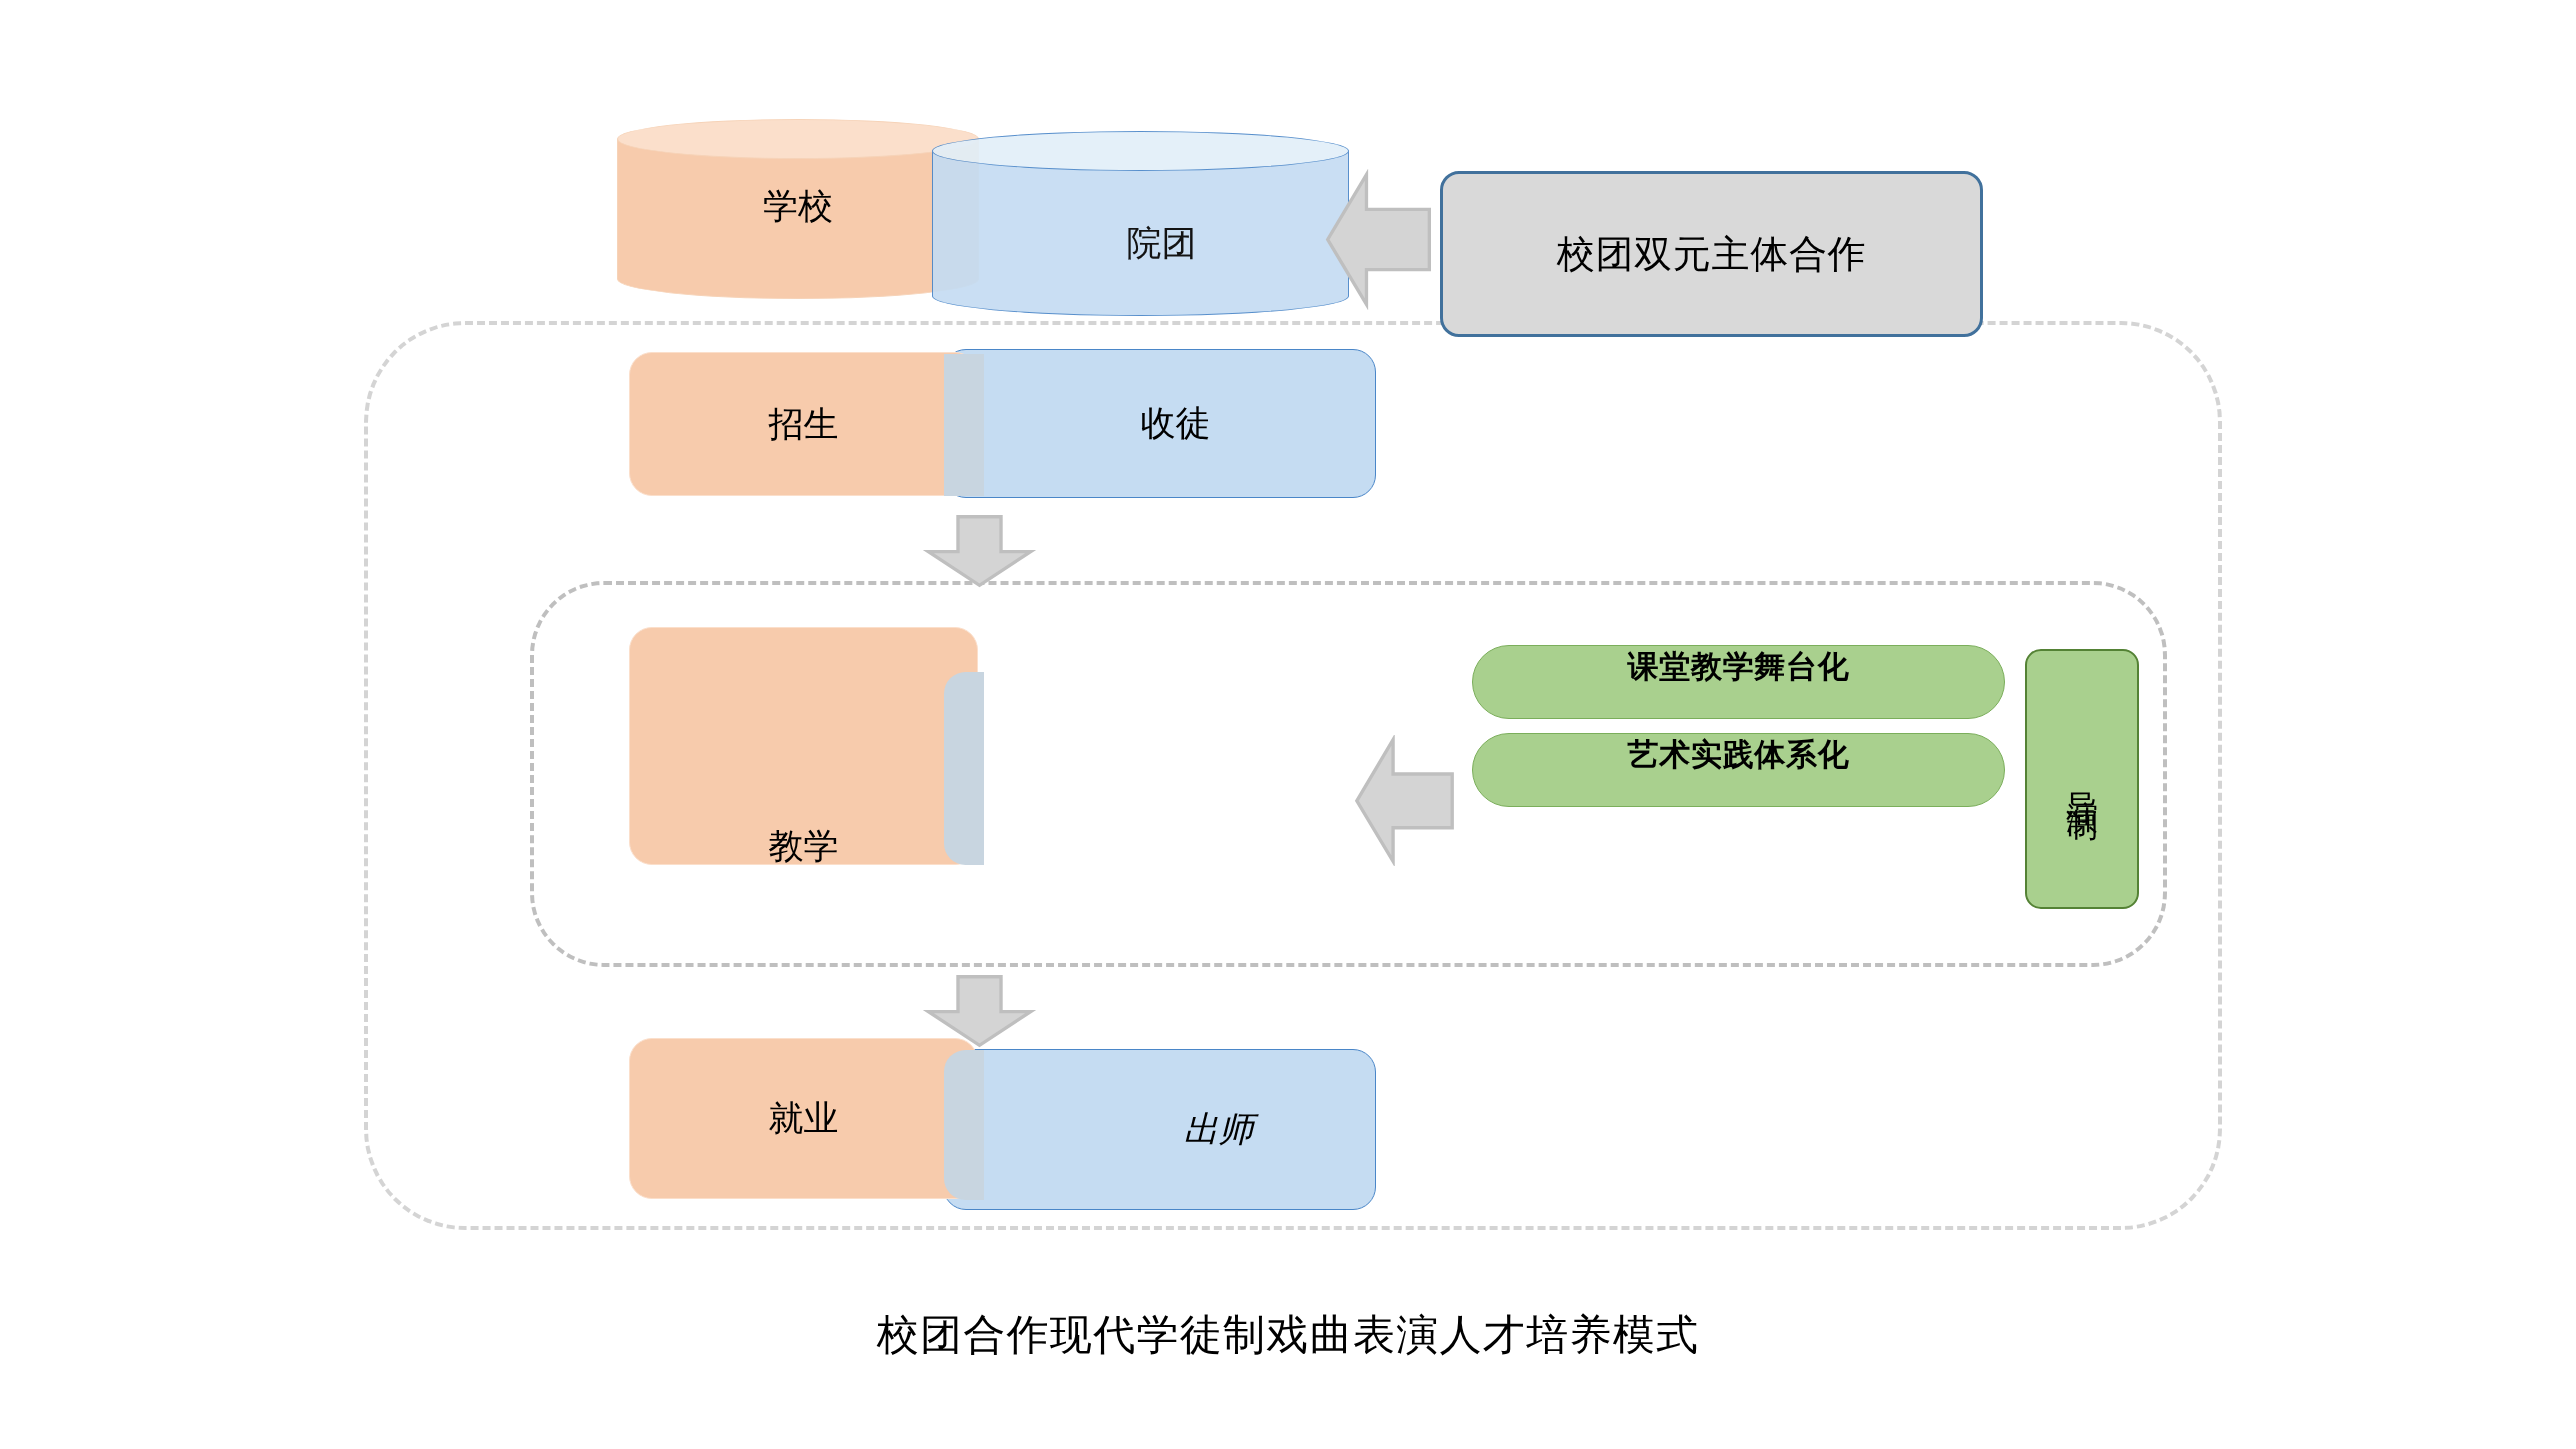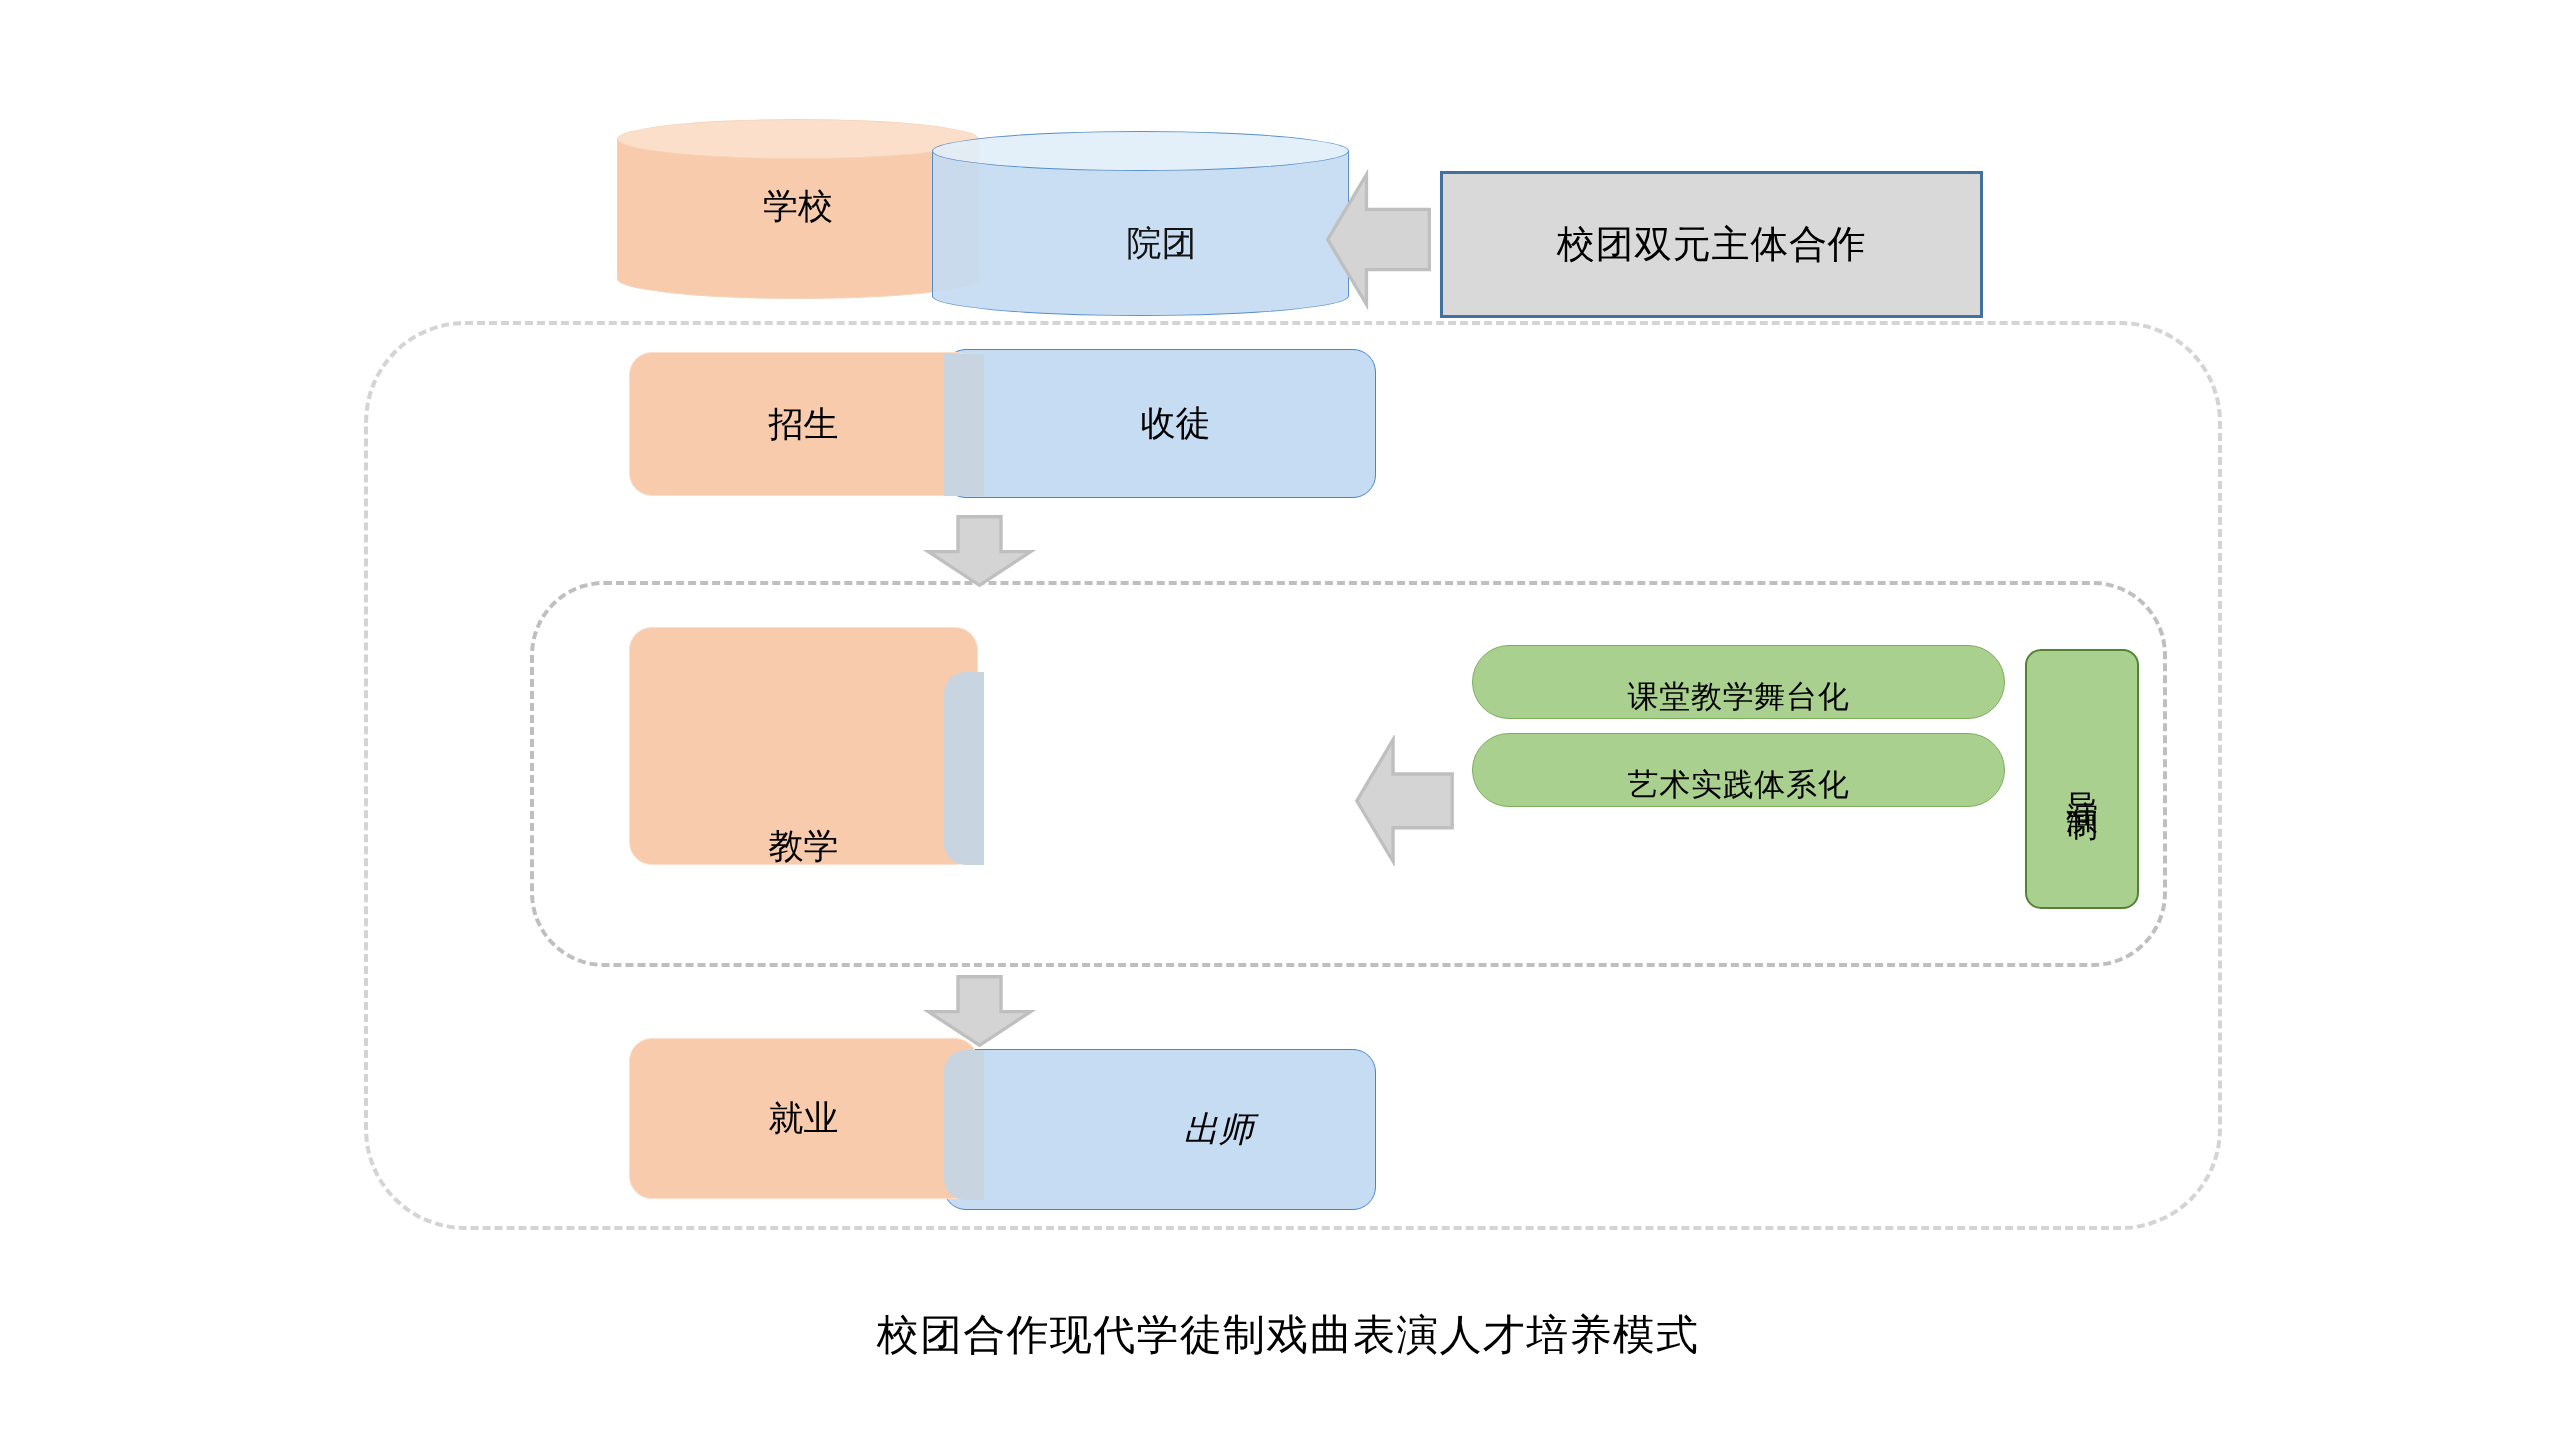--- a/index.html
+++ b/index.html
@@ -55,21 +55,21 @@
     position:absolute;box-sizing:border-box;
     background:#D9D9D9;border:3.4px solid #41719C;
     display:flex;align-items:center;justify-content:center;
   }
   .callout .txt{font-size:38px;color:#000;letter-spacing:0.7px;}
 
   
   .pill{
     position:absolute;box-sizing:border-box;
     background:#A9D08E;border:1.3px solid #7BAE5B;border-radius:40px;
-    display:flex;align-items:flex-end;justify-content:center;
+    display:flex;align-items:flex-start;justify-content:center;font-weight:bold;
   }
   .pill .txt{font-size:31px;color:#000;letter-spacing:0.7px;}
 
   .vpill{
     position:absolute;box-sizing:border-box;
     background:#A9D08E;border:2.7px solid #548235;border-radius:16px;
     display:flex;align-items:center;justify-content:center;
   }
   .vpill .txt{
     font-size:32px;color:#000;line-height:1.35;
@@ -108,21 +108,21 @@
     <div class="sideL"></div>
     <div class="sideR"></div>
     <div class="toplid"></div>
     <div class="cyl-label" style="top:95px;padding-left:21px;">院团</div>
   </div>
 
   <svg class="arrow-left-svg" width="107" height="141" viewBox="0 0 160 210" style="left:1325px;top:169px;z-index:7;">
     <polygon points="4,105 62,8 62,60 156,60 156,150 62,150 62,202" fill="#D4D4D4" stroke="#BFBFBF" stroke-width="5"></polygon>
   </svg>
 
-  <div class="callout" style="left:1440px;top:171px;width:543px;height:147px;z-index:7;">
+  <div class="callout" style="left:1440px;top:171px;width:543px;height:166px;z-index:7;border-radius:19px;">
     <span class="txt">校团双元主体合作</span>
   </div>
 
   <div class="rbox rbox-orange" style="left:629px;top:352px;width:349px;height:144px;z-index:4;">
     <span class="txt">招生</span>
   </div>
   <div class="rbox rbox-blue" style="left:943px;top:349px;width:433px;height:149px;z-index:3;">
     <span class="txt" style="margin-left:32px;">收徒</span>
   </div>
   <div class="overlap" style="left:944px;top:354px;width:34px;height:142px;z-index:5;border-radius:0 0 0 0;"></div>

